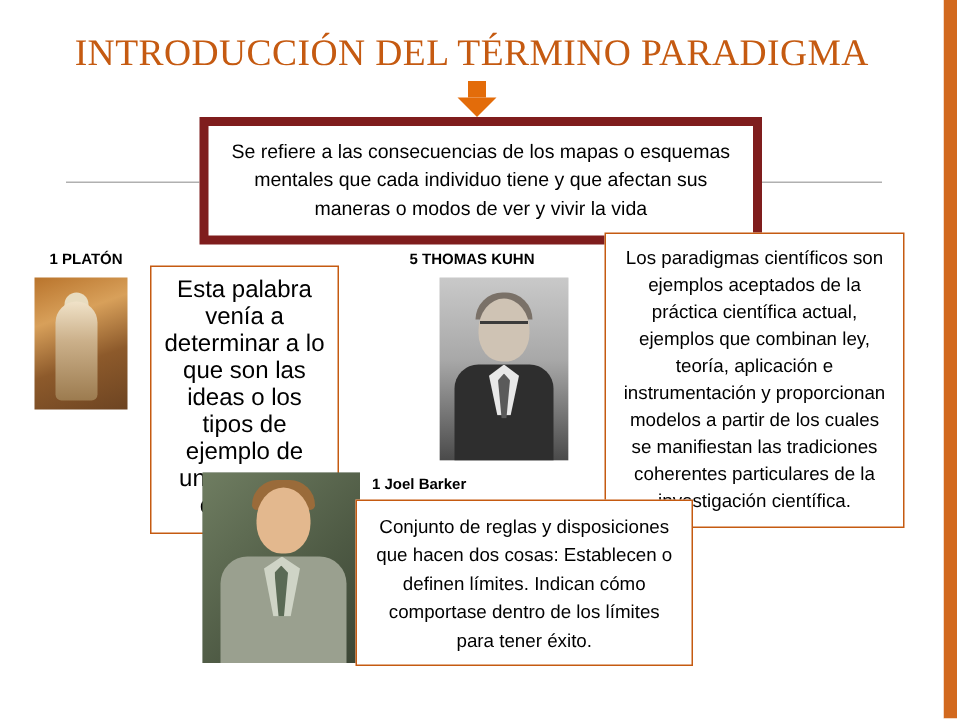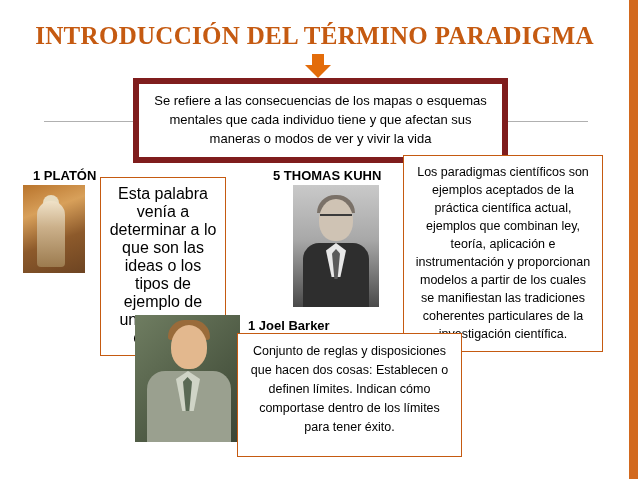--- a/index.html
+++ b/index.html
@@ -34,21 +34,21 @@
   }
 
   
   .title {
     position: absolute;
     top: 22px;
     left: 0;
     width: 629px;
     text-align: center;
     font-family: "Liberation Serif", serif;
-    font-weight: bold;
+    font-weight: normal;
     font-size: 25px;
     letter-spacing: 0.3px;
     color: #c55a11;
     text-transform: uppercase;
   }
 
   
   .arrow {
     position: absolute;
     top: 54px;
@@ -98,21 +98,21 @@
     text-align: center;
     font-size: 13px;
     line-height: 19px;
     color: #000000;
   }
 
   
   .label {
     position: absolute;
     font-weight: bold;
-    font-size: 13px;
+    font-size: 10px;
     color: #000000;
   }
   .label-platon { left: 33px; top: 168px; }
   .label-kuhn { left: 273px; top: 168px; }
   .label-barker { left: 248px; top: 318px; }
 
   
   .photo {
     position: absolute;
     overflow: hidden;
@@ -290,21 +290,21 @@
     top: 155px;
     width: 200px;
     padding: 7px 9px 8px 9px;
     font-size: 12.5px;
     line-height: 18px;
   }
   .box-barker {
     left: 237px;
     top: 333px;
     width: 225px;
-    padding: 8px 9px 19px 9px;
+    padding: 8px 9px 6px 9px;
     font-size: 12.5px;
     line-height: 19px;
   }
 </style>
 </head>
 <body>
 
 <div class="right-bar"></div>
 <div class="right-bar-inner"></div>
 

